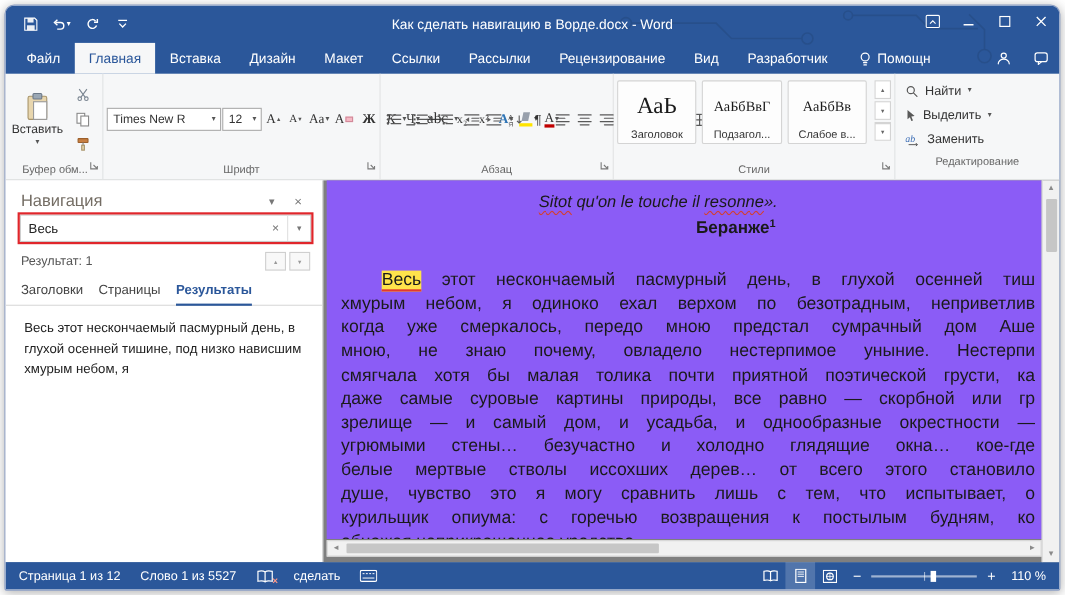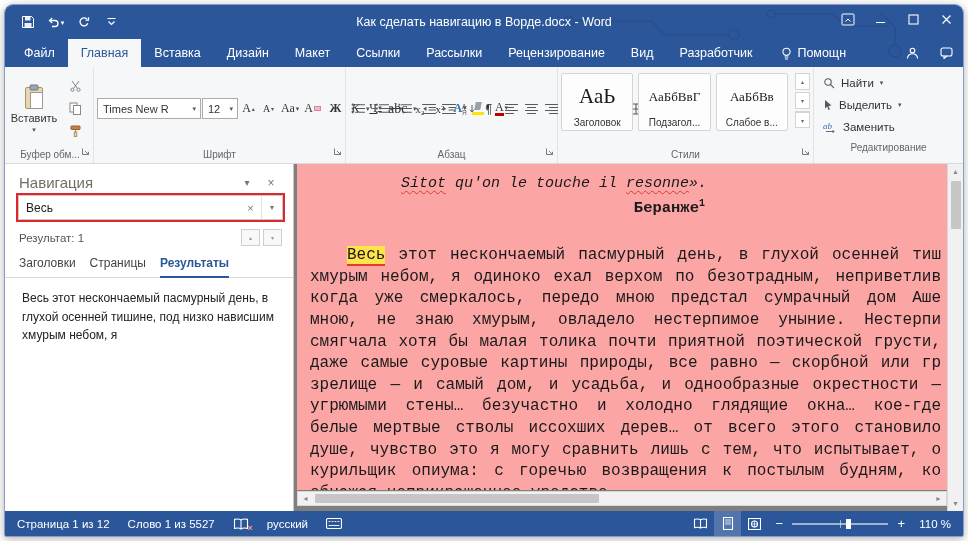--- a/index.html
+++ b/index.html
@@ -81,22 +81,22 @@
   .np-results { display:flex; align-items:center; padding:2px 11px 3px 14px; font-size:11.5px; color:#555; }
   .np-rbtns { margin-left:auto; display:flex; gap:3px; }
   .np-rbtn { width:19px; height:17px; border:1px solid #cfcfcf; background:#f8f8f8; color:#999; font-size:6px;
              display:flex; align-items:center; justify-content:center; }
   .np-tabs { display:flex; gap:14px; padding:3px 14px 0; border-bottom:1px solid #d9d9d9; font-size:12px; color:#444; }
   .np-tab { padding:4px 0 6px; white-space:nowrap; }
   .np-tab.active { color:#2b579a; font-weight:bold; border-bottom:2px solid #2b579a; margin-bottom:-1px; }
   .np-card { padding:11px 17px; font-size:12px; font-weight:normal; color:#222; line-height:1.55; }
   
   .docarea { flex:1; position:relative; background:#7f7f7f; min-width:0; }
-  .page { position:absolute; left:3px; top:0; right:16px; bottom:21px; background:#fca5a5; overflow:hidden;
-          padding:10px 6px 0 13px; font-family:Liberation Mono, monospace; font-size:16px; color:#1a1a1a; line-height:21.6px; }
+  .page { position:absolute; left:3px; top:0; right:16px; bottom:21px; background:#8b5cf6; overflow:hidden;
+          padding:10px 6px 0 13px; font-family:Liberation Sans, sans-serif; font-size:16px; color:#1a1a1a; line-height:21.6px; }
   .epi { text-align:right; padding-right:234px; font-style:italic; font-size:15px; line-height:19px; }
   .epi-author { text-align:right; padding-right:236px; font-weight:bold; line-height:21px; margin-bottom:26px; font-size:15.5px; }
   .sq { text-decoration:underline wavy #d23f31 1px; text-underline-offset:3px; }
   .dline { height:21.6px; overflow:hidden; white-space:nowrap; }
   .jl { text-align:justify; text-align-last:justify; white-space:normal; }
   .indent { text-indent:37px; }
   .shl { background:#ffe34b; border-bottom:2.5px solid #e33a2e; }
   .vscroll { position:absolute; top:0; right:0; bottom:0; width:16px; background:#f1f1f1; border-left:1px solid #d7d7d7;
              display:flex; flex-direction:column; align-items:center; }
   .vs-arrow { height:15px; width:100%; display:flex; align-items:center; justify-content:center; color:#8a8a8a; font-size:7px; }
@@ -559,21 +559,21 @@
       <div class="np-card">Весь этот нескончаемый пасмурный день, в глухой осенней тишине, под низко нависшим хмурым небом, я</div>
     </div>
 
     <div class="docarea">
       <div class="page">
         <div class="epi"><span class="sq">Sitot</span><span> qu'on le touche il </span><span class="sq">resonne</span><span>».</span></div>
         <div class="epi-author"><span>Беранже</span><sup>1</sup></div>
         <div class="dline jl indent"><span class="shl">Весь</span><span> этот нескончаемый пасмурный день, в глухой осенней тиш</span></div>
         <div class="dline jl">хмурым небом, я одиноко ехал верхом по безотрадным, неприветлив</div>
         <div class="dline jl">когда уже смеркалось, передо мною предстал сумрачный дом Аше</div>
-        <div class="dline jl">мною, не знаю хмурым, овладело нестерпимое уныние. Нестерпи</div>
+        <div class="dline jl">мною, не знаю почему, овладело нестерпимое уныние. Нестерпи</div>
         <div class="dline jl">смягчала хотя бы малая толика почти приятной поэтической грусти, ка</div>
         <div class="dline jl">даже самые суровые картины природы, все равно — скорбной или гр</div>
         <div class="dline jl">зрелище — и самый дом, и усадьба, и однообразные окрестности —</div>
         <div class="dline jl">угрюмыми стены… безучастно и холодно глядящие окна… кое-где</div>
         <div class="dline jl">белые мертвые стволы иссохших дерев… от всего этого становило</div>
         <div class="dline jl">душе, чувство это я могу сравнить лишь с тем, что испытывает, о</div>
         <div class="dline jl">курильщик опиума: с горечью возвращения к постылым будням, ко</div>
         <div class="dline">обнажая неприкрашенное уродство.</div>
         <div class="dline jl indent">Сердце мое наполнил леденящий холод, томила тоска, мысл</div>
       </div>
@@ -607,21 +607,21 @@
       </div>
     <div class="sb-item">
       <span class="proofwrap">
         <svg class="wic" width="16" height="12">
             <path d="M8 2 C6.5 .8 4 .8 1.5 1.4 V10.4 C4 9.8 6.5 9.8 8 11 C9.5 9.8 12 9.8 14.5 10.4 V1.4 C12 .8 9.5 .8 8 2 Z M8 2 V11"></path>
           </svg>
         <span class="prooferr">×</span>
       </span>
     </div>
     <div class="sb-item">
-        <span>русский</span>
+        <span>сделать</span>
       </div>
     <div class="sb-item">
       <svg class="wic" width="16" height="11">
           <rect x=".5" y=".5" width="15" height="10" rx="1.5"></rect>
           <path d="M3 3.5h1 M6 3.5h1 M9 3.5h1 M12 3.5h1 M3 7.5h10" stroke-width=".9"></path>
         </svg>
     </div>
     <div class="sb-spacer"></div>
     <div class="vbtn">
       <svg class="wic" width="15" height="11">

